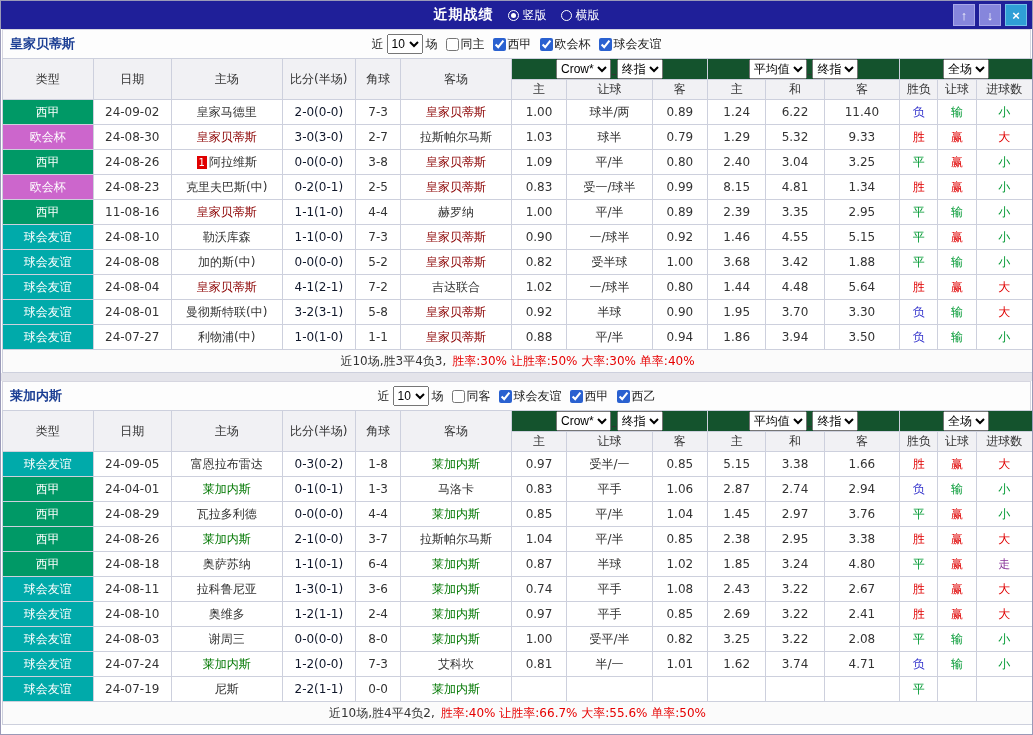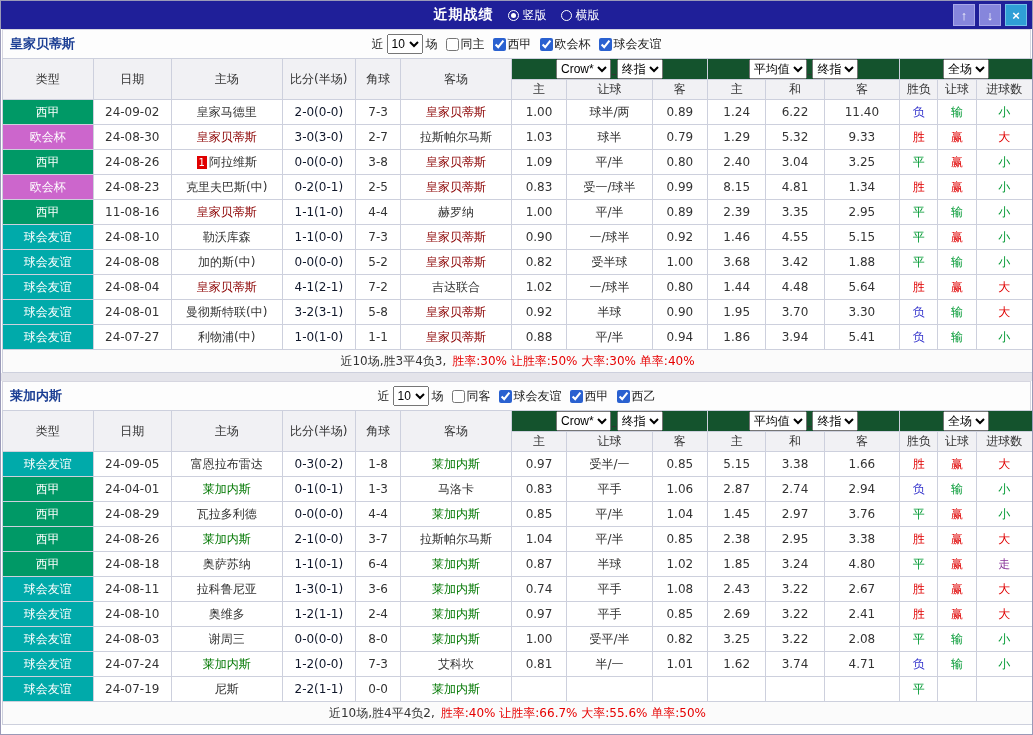--- a/index.html
+++ b/index.html
@@ -300,21 +300,21 @@
             <td>24-07-27</td>
             <td><span class="team-link">利物浦(中)</span></td>
             <td class="score">1-0(1-0)</td>
             <td>1-1</td>
             <td><span class="team-link" style="color: rgb(139, 0, 0);">皇家贝蒂斯</span></td>
             <td>0.88</td>
             <td>平/半</td>
             <td>0.94</td>
             <td>1.86</td>
             <td>3.94</td>
-            <td>5.41</td>
+            <td>3.50</td>
             <td style="color: rgb(51, 51, 204);">负</td>
             <td style="color: rgb(0, 153, 51);">输</td>
             <td style="color: rgb(0, 153, 51);">小</td>
           </tr>
         </tbody>
       <tfoot>
         <tr>
           <td colspan="15">
             <span>近10场,胜3平4负3,</span><span class="sum-red">胜率:30% 让胜率:50% 大率:30% 单率:40%</span>
           </td>

